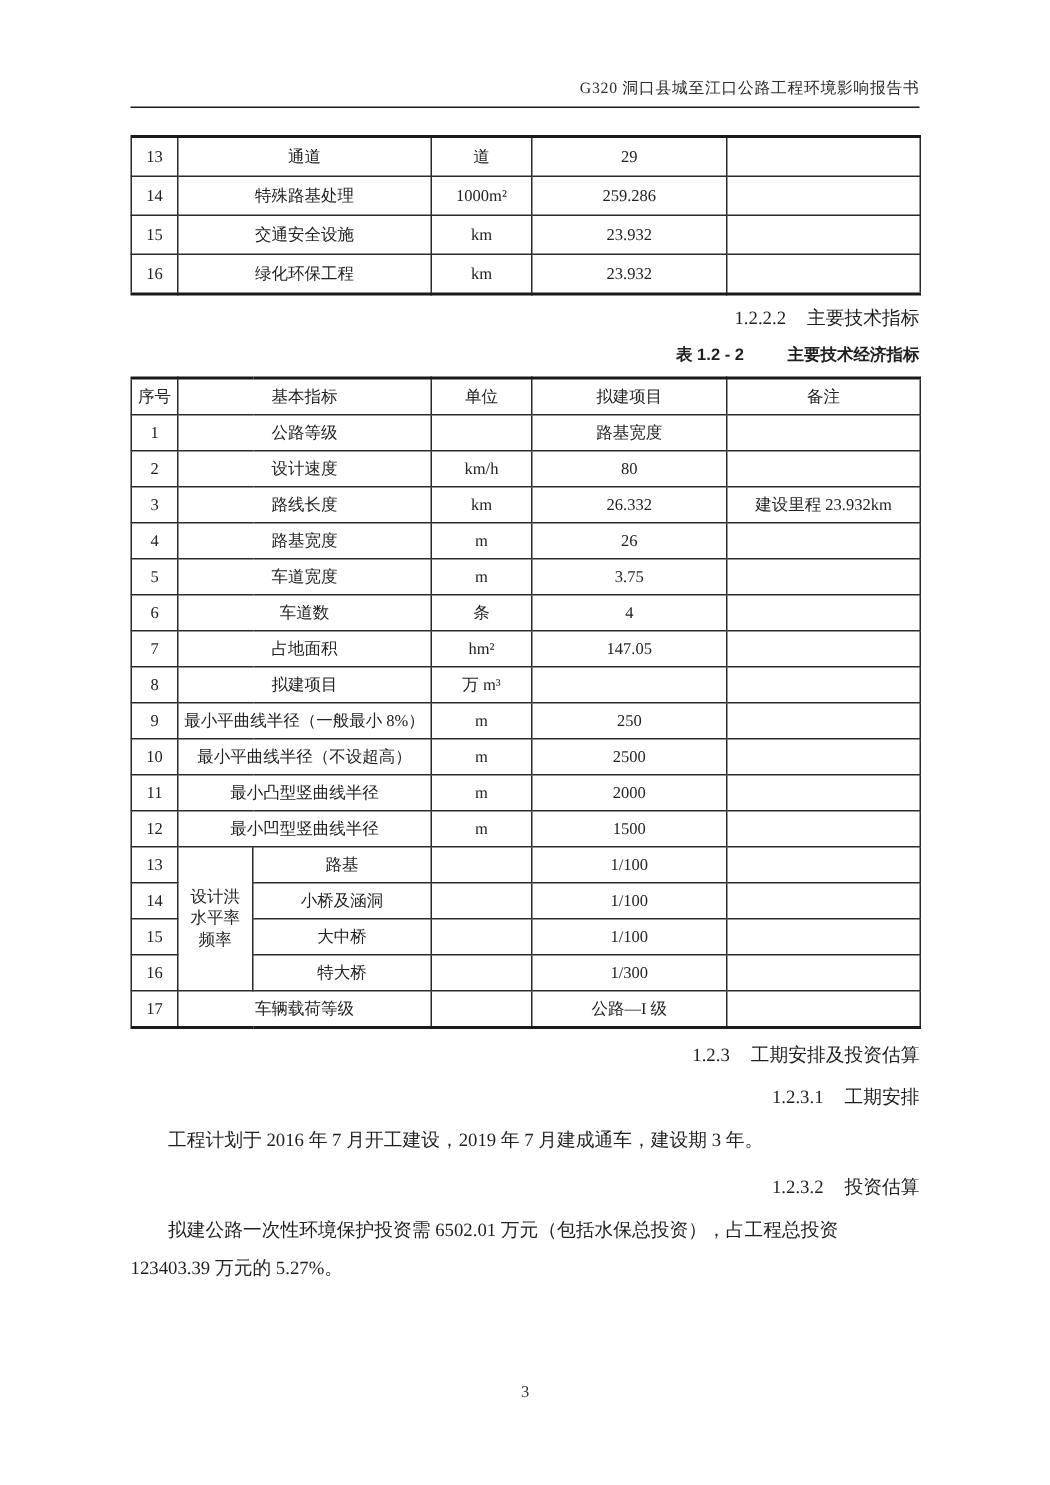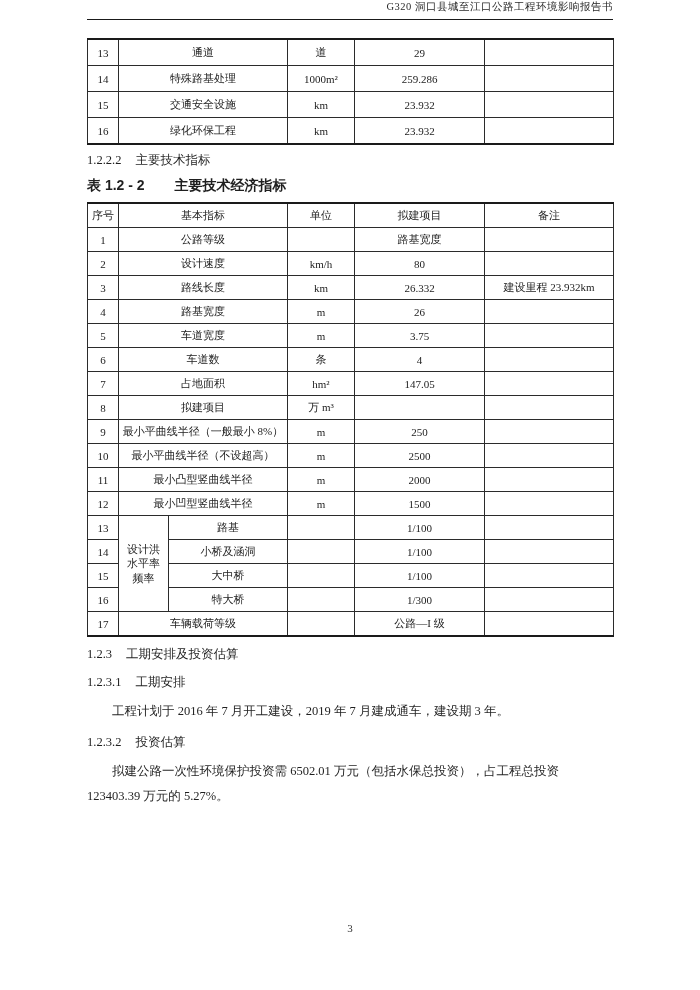--- a/index.html
+++ b/index.html
@@ -7,20 +7,21 @@
     position:relative;
     width:700px;height:990px;
     background:#ffffff;
     box-sizing:border-box;
     font-family:"Liberation Serif","DejaVu Serif",serif;
     color:#1f1f1f;
     overflow:hidden;
   }
   .content{margin:0 87px;}
   .doc-header{
+    padding-top:52px;
     text-align:right;
     font-size:10.5px;
     letter-spacing:.5px;
     color:#2a2a2a;
   }
   .header-rule{
     margin-top:5px;
     border-bottom:1.5px solid #1a1a1a;
     height:0;
   }
@@ -41,35 +42,35 @@
   }
   table.doc-table{border:1.5px solid #1a1a1a;border-top-width:2px;border-bottom-width:2px;}
   #cont-table{margin-top:18px;}
   #cont-table td{height:23px;}
   #main-table{margin-top:7px;}
   #main-table td,#main-table th{height:21px;}
   .group-cell{white-space:pre-line;line-height:1.3;}
   .sec-heading{
     margin-top:7px;
     font-size:12.5px;
-    display:flex;align-items:baseline;
+    display:flex;align-items:baseline;justify-content:flex-end;
   }
   .sec-heading .sec-num{margin-right:14px;}
   .body-para{
     margin-top:8px;
     font-size:12.5px;
     text-indent:2em;
     line-height:25px;
   }
   .table-caption{
     margin-top:8px;
-    text-align:left;
+    text-align:right;
     font-family:"Liberation Sans","DejaVu Sans",sans-serif;
     font-weight:700;
-    font-size:14px;
+    font-size:11px;
   }
   .table-caption .cap-label{margin-right:26px;}
   .page-num{
     position:absolute;
     bottom:56px;left:0;right:0;
     text-align:center;
     font-size:11px;color:#333;
   }
 </style>
 </head>

